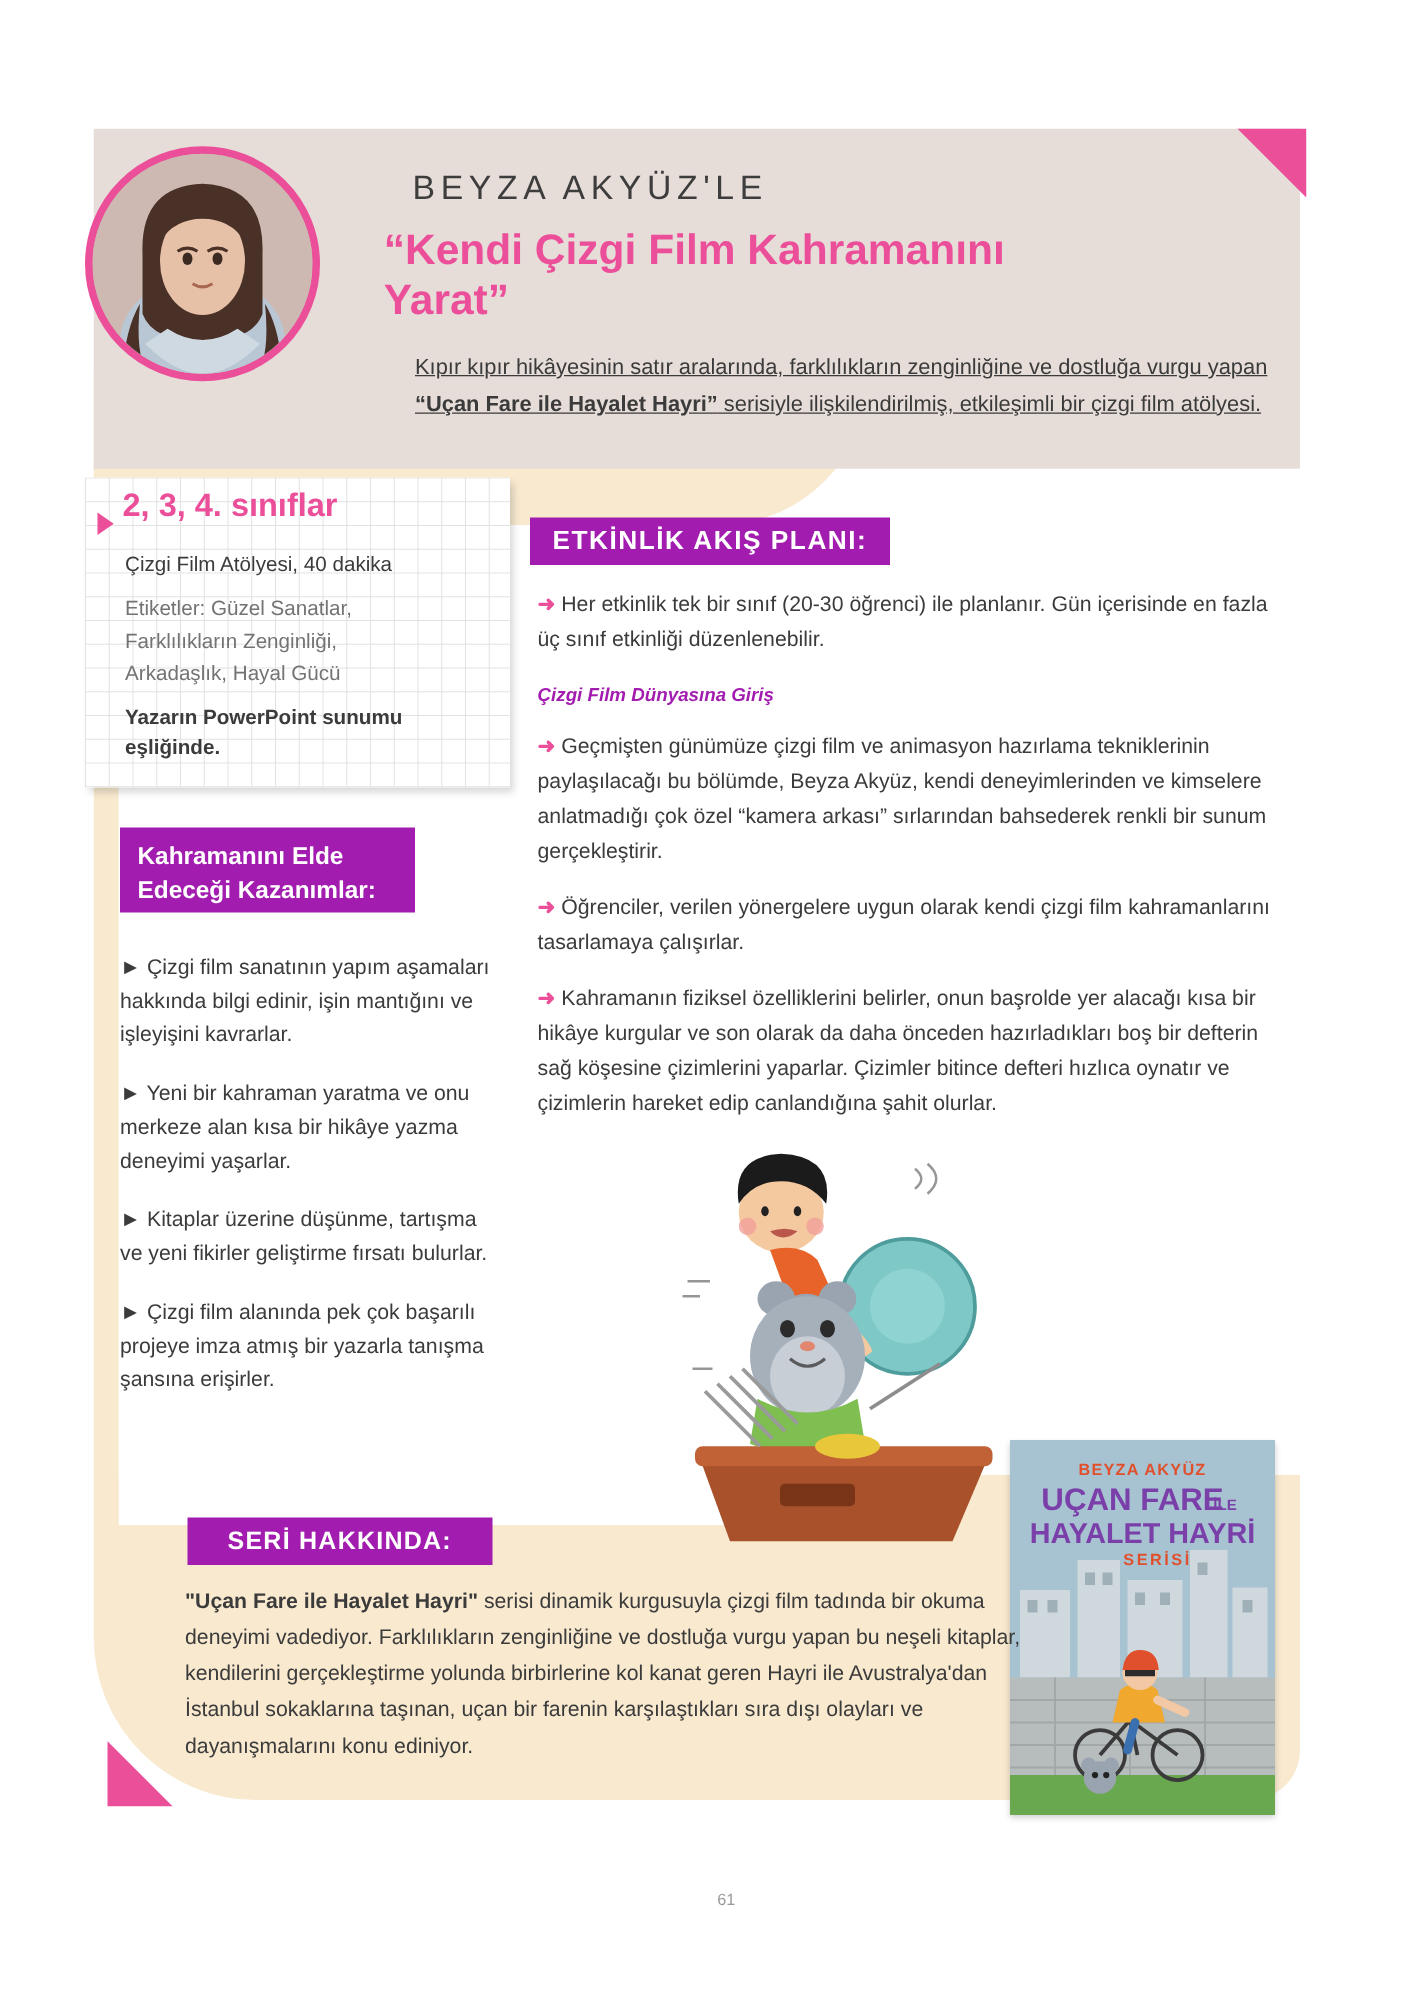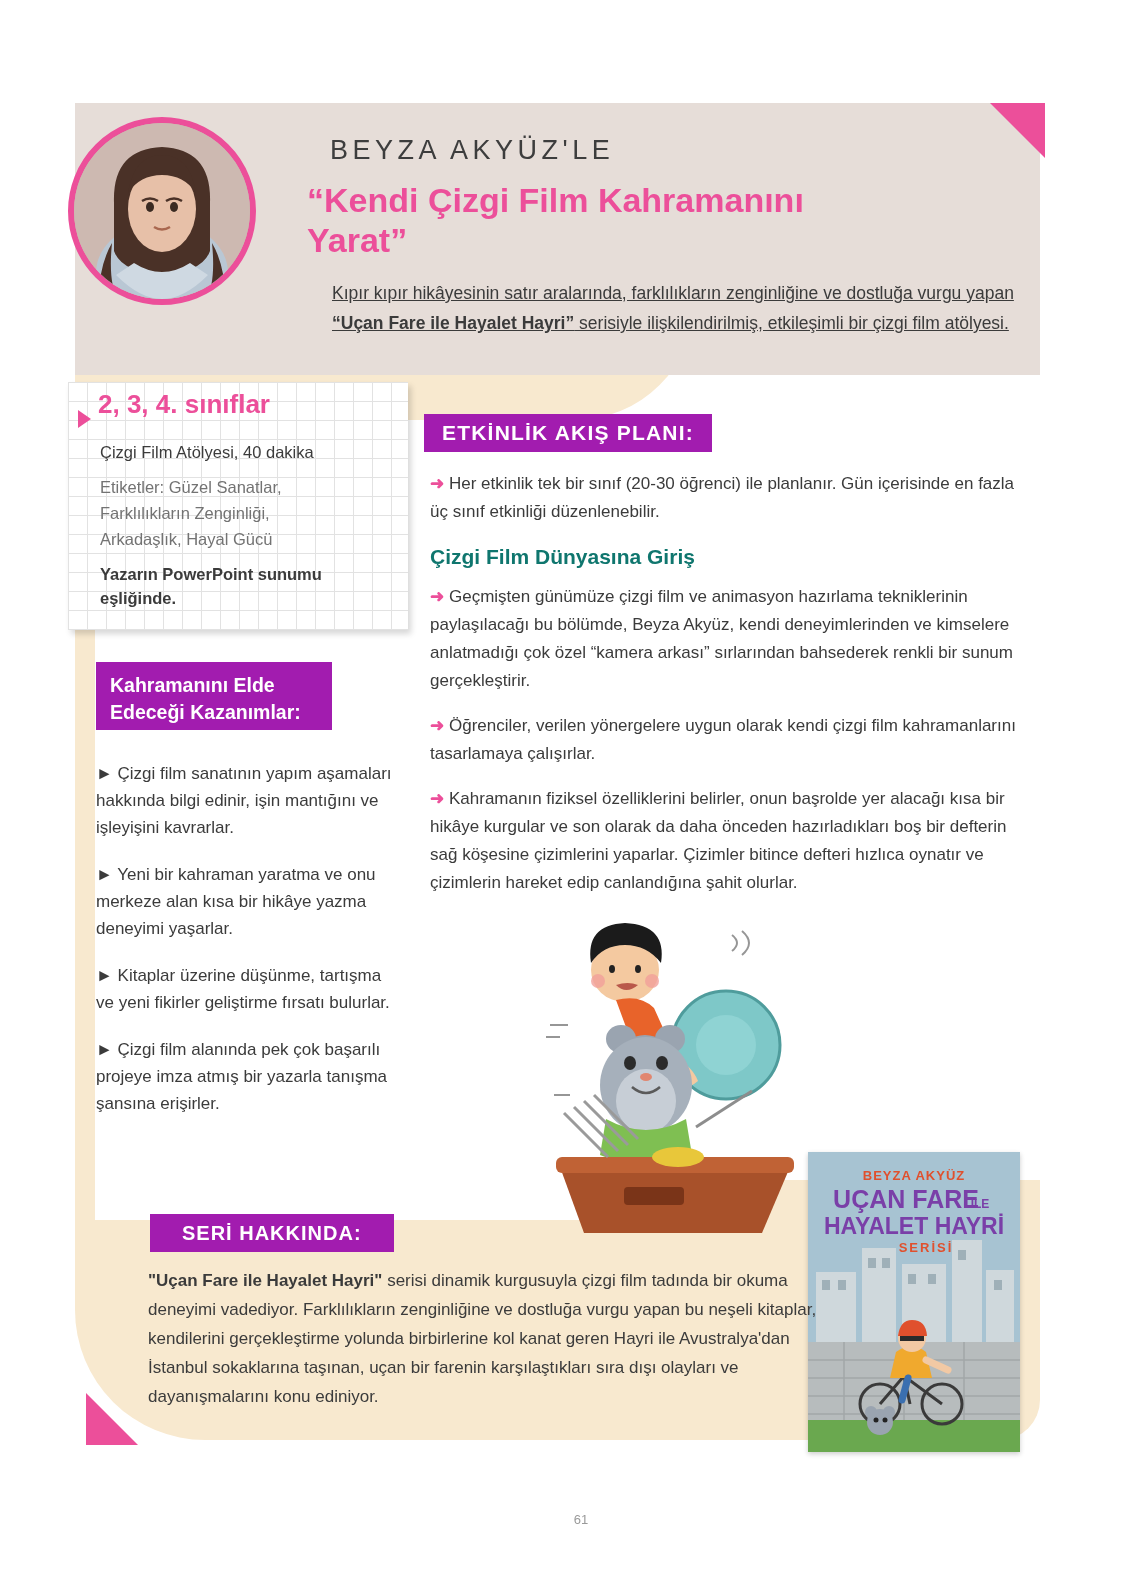--- a/index.html
+++ b/index.html
@@ -212,24 +212,25 @@
   .right-col {
     position: absolute;
     left: 410px; top: 470px;
     width: 600px;
     font-size: 17px;
     line-height: 28px;
     color: #3b3b3b;
   }
   .right-col p { margin: 0 0 17px 0; }
   .right-h {
-    font-size: 21px;
+    font-size: 15px;
     font-weight: bold;
-    color: #0f766e;
+    color: #a21caf;
     margin: 4px 0 12px 0;
+    font-style: italic;
   }
   .arw { color: #ec4f9a; font-weight: bold; }
 
   
   .seri-text {
     position: absolute;
     left: 128px; top: 1266px;
     width: 672px;
     font-size: 17px;
     line-height: 29px;

